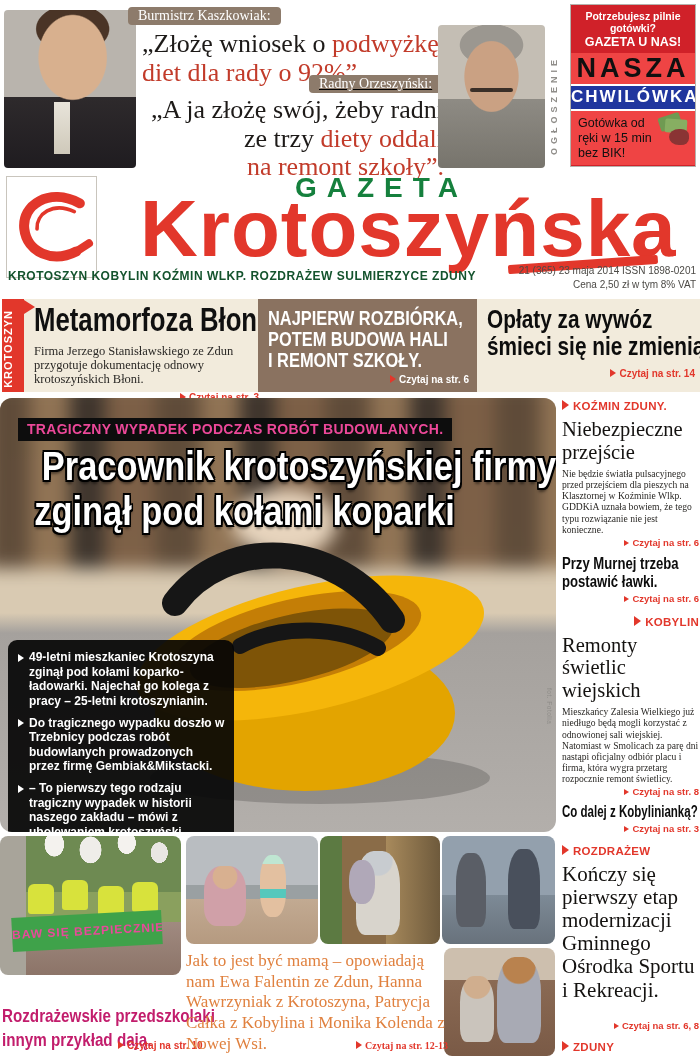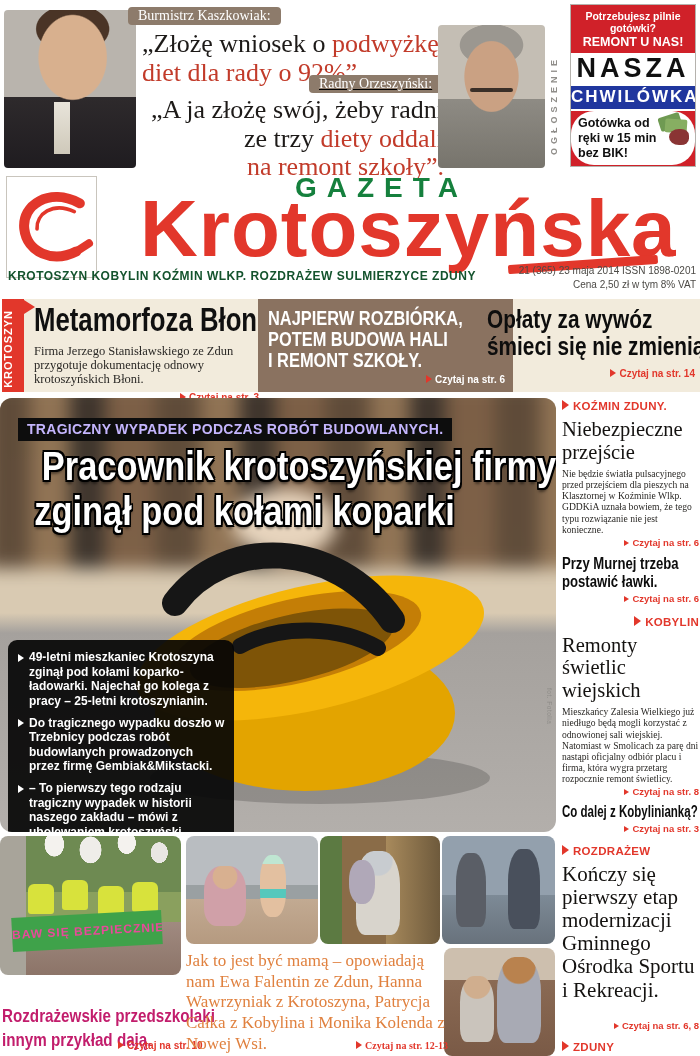--- a/index.html
+++ b/index.html
@@ -23,24 +23,24 @@
   .p2::after { content:""; position:absolute; left:30%; top:44%; width:40%; height:4px; background:#3a2f28; border-radius:2px; }
   .speaker-tag { background:#8d7b6b; color:#fff; font-family:"Liberation Serif",serif; font-size:14px; padding:1px 10px 2px; border-radius:4px; white-space:nowrap; }
   .quote { font-family:"Liberation Serif",serif; font-size:26px; color:#1d1a18; line-height:1.1; }
   .qred { color:#c23b2a; }
   .vert { writing-mode:vertical-rl; transform:rotate(180deg); color:#8f8d89; font-size:9px; letter-spacing:4px; font-weight:700; }
 
   
   .ad { background:#d02129; border:1px solid #b5b2ad; color:#fff; text-align:center; overflow:hidden; }
   .ad-l1 { font-size:10.5px; font-weight:700; padding-top:5px; }
   .ad-l2 { font-size:12.5px; font-weight:700; padding:1px 0 4px; }
-  .ad-yellow { background:#ffffff; color:#101010; }
+  .ad-yellow { background:#ef4444; color:#101010; }
   .ad-nasza { font-size:27px; font-weight:700; letter-spacing:4px; line-height:1.15; }
   .ad-blue { background:#20369e; border-top:2px solid #fff; border-bottom:2px solid #fff; font-size:17px; font-weight:700; letter-spacing:2px; padding:1px 0 2px; }
-  .ad-cash { position:relative; text-align:left; padding:5px 4px 5px 7px; font-size:12.5px; font-weight:700; line-height:1.18;border-radius:23px; }
+  .ad-cash { position:relative; text-align:left; padding:5px 4px 5px 7px; font-size:12.5px; font-weight:400; line-height:1.18; }
   .money { position:absolute; right:2px; top:2px; width:38px; height:38px; }
   .money i { position:absolute; display:block; }
   .ad-addr { font-size:10.5px; font-weight:700; line-height:1.3; padding-top:4px; }
 
   
   .gazeta { font-size:28px; font-weight:700; letter-spacing:10px; color:#15803d; }
   .krotka { font-size:80px; font-weight:700; letter-spacing:1px; color:#e2372b; line-height:0.9;padding-left:42px; }
   .logo-box { background:#fff; border:1px solid #c9c5bd; }
   .cities { font-size:12px; font-weight:700; letter-spacing:0.5px; color:#14532d; }
   .issue { font-size:10px; color:#4c4a46; text-align:right; line-height:1.35; }
@@ -61,21 +61,21 @@
   .tz-mid-line { display:block; font-size:20px; line-height:1.04; color:#fff; transform:scaleX(0.82); transform-origin:0 50%; font-weight:700; white-space:nowrap; }
   .tz-right-line { display:block; font-size:26px; line-height:1.05; color:#0d0d0d; transform:scaleX(0.8); transform-origin:0 50%; font-weight:700; white-space:nowrap; }
 
   
   .mainphoto { border-radius:12px; overflow:hidden; background:linear-gradient(180deg,#c9b8a2 0,#d9cab2 170px,#d9cab2 215px,#a5a19d 235px,#b3afab 100%); }
   .blurtop { position:absolute; left:-15px; top:-15px; width:590px; height:185px;
      background:
        radial-gradient(90px 60px at 300px 140px, #e9d6bf 0 55%, rgba(233,214,191,0) 60%),
        repeating-linear-gradient(90deg,#54402e 0 45px,#8a6c4c 45px 85px,#2e2620 85px 120px,#74563c 120px 170px);
      filter:blur(9px); opacity:.9; }
-  .kicker { background:#0d0d0d; color:#c4b5fd; font-size:14px; font-weight:700; letter-spacing:0.3px; padding:3px 9px 4px; display:inline-block; }
+  .kicker { background:#0d0d0d; color:#ec4899; font-size:14px; font-weight:700; letter-spacing:0.3px; padding:3px 9px 4px; display:inline-block; }
   .bighead { text-align:left; color:#fff; font-weight:700; }
   .bighead span { display:inline-block; white-space:nowrap; font-size:40px; line-height:1.12; transform:scaleX(0.86); transform-origin:50% 50%;
      text-shadow:-2px -2px 0 #000, 2px -2px 0 #000, -2px 2px 0 #000, 2px 2px 0 #000, 0 -2px 0 #000, 0 2px 0 #000, -2px 0 0 #000, 2px 0 0 #000, 0 4px 3px rgba(0,0,0,.45); }
   .bulletbox { background:rgba(5,5,5,0.92); border-radius:9px; color:#fff; padding:10px 9px 6px 10px; }
   .bullet { position:relative; padding-left:11px; font-size:12px; font-weight:700; line-height:1.22; margin-bottom:7px; }
   .bullet::before { content:""; position:absolute; left:0; top:3.5px; border-left:6px solid #fff; border-top:4px solid transparent; border-bottom:4px solid transparent; }
   .credit { writing-mode:vertical-rl; font-size:6.5px; color:#8f8d89; letter-spacing:0.5px; }
 
   
   .tag { color:#e2372b; font-size:11.5px; font-weight:700; letter-spacing:0.3px; white-space:nowrap; }
@@ -135,21 +135,21 @@
     <span>ze trzy </span><span class="qred">diety oddali</span><br>
     <span class="qred">na remont szkoły”.</span>
   </div>
 
   <div class="abs portrait p2" style="left:438px; top:25px; width:107px; height:143px;"></div>
 
   <div class="abs vert" style="left:549px; top:25px; height:130px;">OGŁOSZENIE</div>
 
   <div class="abs ad" style="left:570px; top:4px; width:126px; height:163px;">
     <div class="ad-l1">Potrzebujesz pilnie gotówki?</div>
-    <div class="ad-l2">REMONT U NAS!</div>
+    <div class="ad-l2">GAZETA U NAS!</div>
     <div class="ad-yellow ad-nasza">NASZA</div>
     <div class="ad-blue">CHWILÓWKA</div>
     <div class="ad-yellow ad-cash">
       <div style="width:82px;">Gotówka od ręki w 15 min bez BIK!</div>
       <div class="money">
         <i style="left:4px; top:2px; width:22px; height:14px; background:#6f9a52; transform:rotate(-18deg); border-radius:2px;"></i>
         <i style="left:10px; top:6px; width:22px; height:14px; background:#87ae62; transform:rotate(4deg); border-radius:2px;"></i>
         <i style="left:14px; top:16px; width:20px; height:16px; background:#8a3434; border-radius:50% 40% 40% 50%;"></i>
       </div>
     </div>
@@ -178,21 +178,21 @@
     <span>KROTOSZYN</span>
   </div>
   <div class="abs ribbon-tip" style="left:24px; top:300px;"></div>
 
   <div class="abs" style="left:34px; top:303px; width:225px;">
     <span class="cond tz-title">Metamorfoza Błoni</span>
     <div class="tz-body" style="margin-top:8px; width:218px;">Firma Jerzego Stanisławskiego ze Zdun przygotuje dokumentację odnowy krotoszyńskich Błoni.</div>
     <div style="text-align:right; margin-top:1px;"><span class="read">Czytaj na str. 3</span></div>
   </div>
 
-  <div class="abs tz-brown" style="left:258px; top:299px; width:255px; height:93px; padding:9px 0 0 10px;">
+  <div class="abs tz-brown" style="left:258px; top:299px; width:219px; height:93px; padding:9px 0 0 10px;">
     <span class="tz-mid-line">NAJPIERW ROZBIÓRKA,</span>
     <span class="tz-mid-line">POTEM BUDOWA HALI</span>
     <span class="tz-mid-line">I REMONT SZKOŁY.</span>
     <div style="position:absolute; right:8px; bottom:5px;"><span class="read w">Czytaj na str. 6</span></div>
   </div>
 
   <div class="abs" style="left:487px; top:306px; width:212px;">
     <span class="tz-right-line">Opłaty za wywóz</span>
     <span class="tz-right-line">śmieci się nie zmienią.</span>
     <div style="text-align:right; margin-top:2px; padding-right:4px;"><span class="read">Czytaj na str. 14</span></div>

